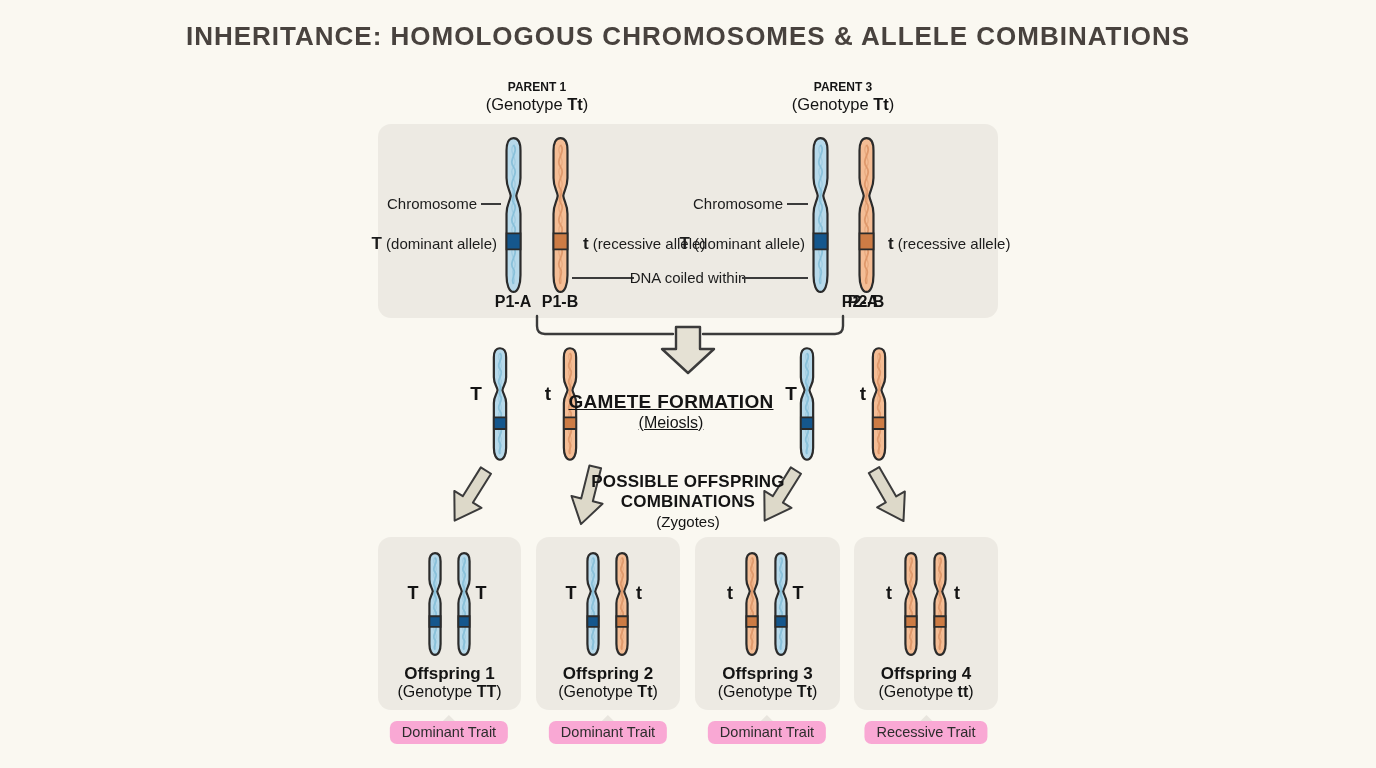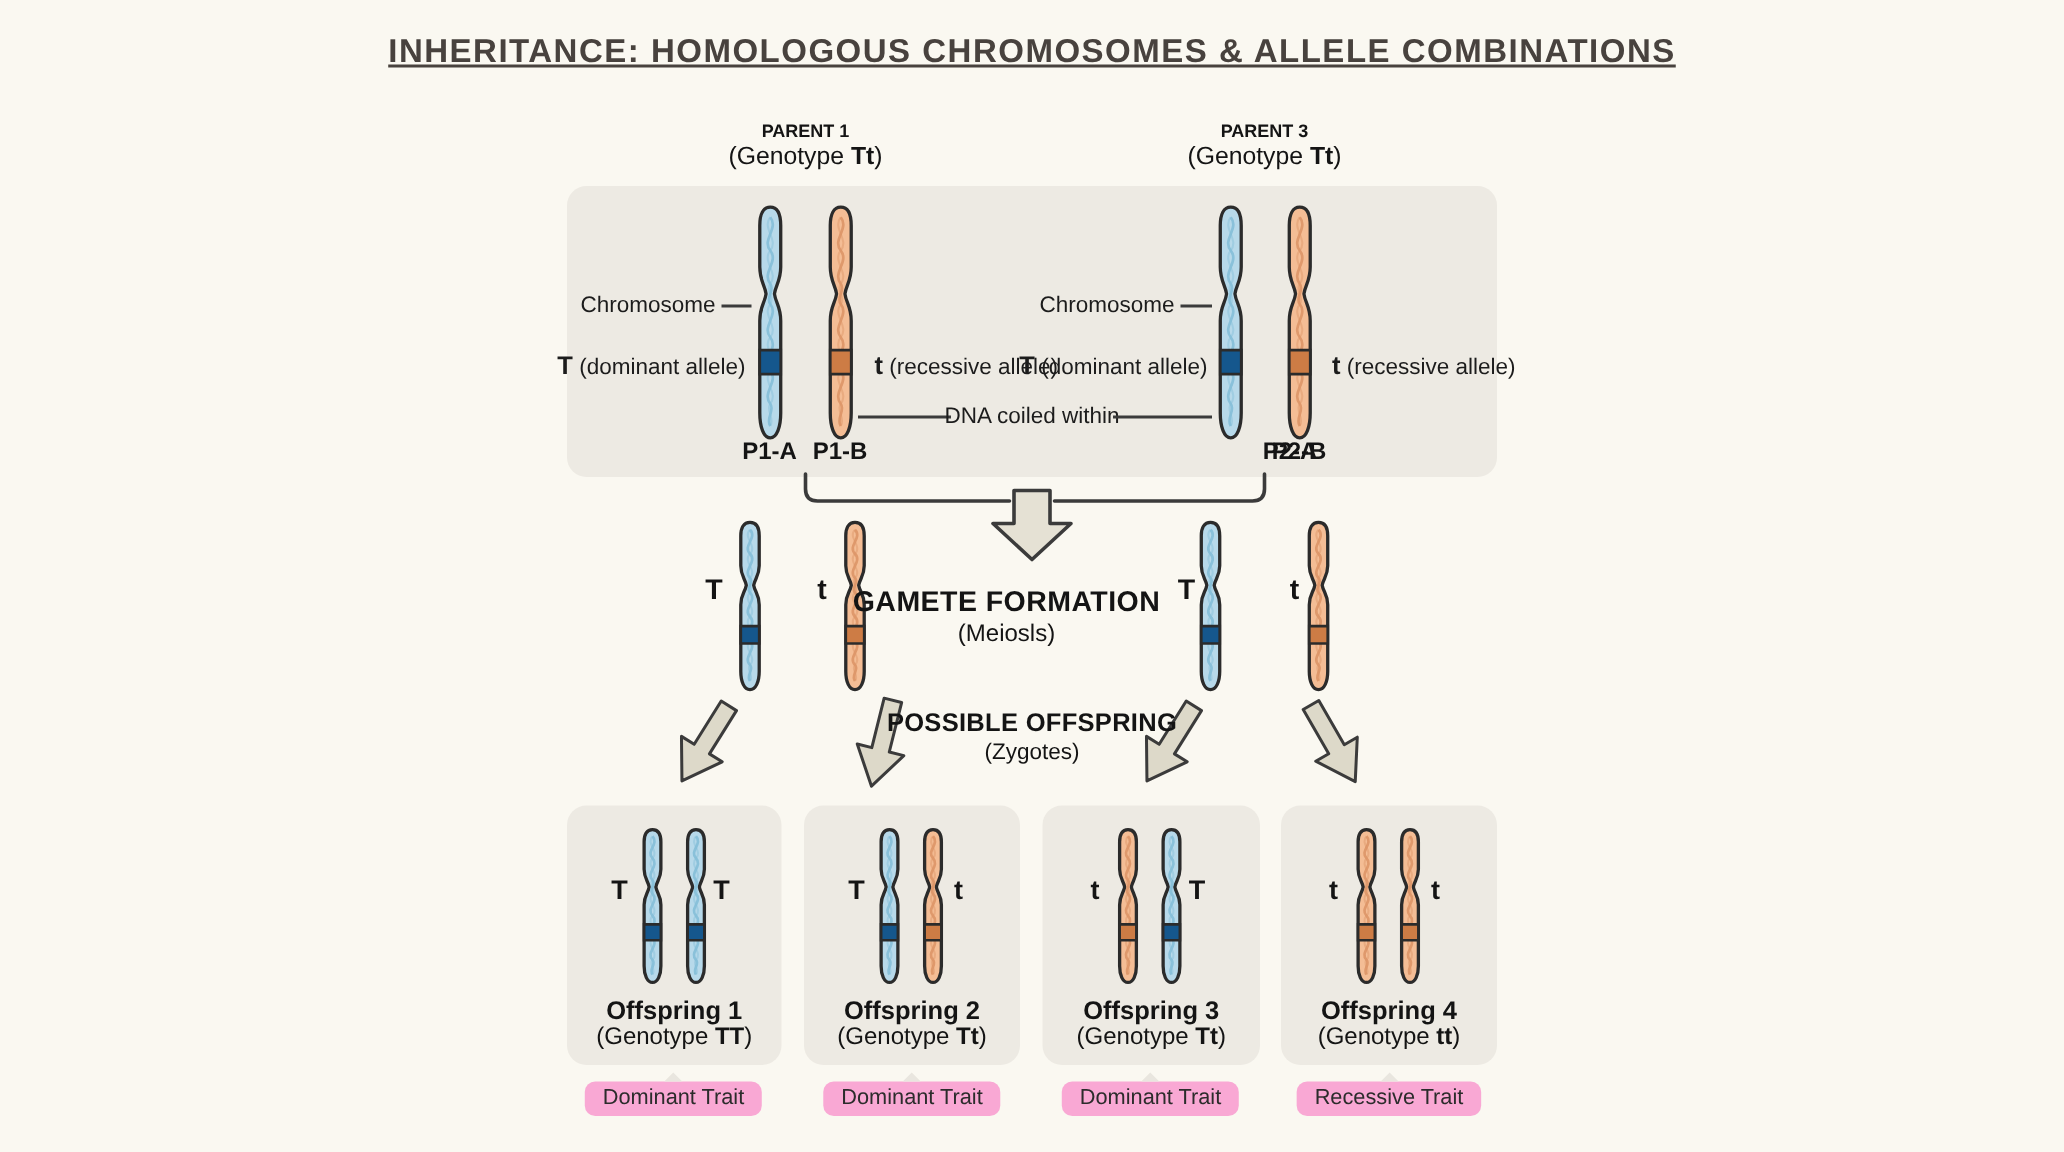--- a/index.html
+++ b/index.html
@@ -2,21 +2,21 @@
 <html><head>
 <meta charset="utf-8">
 <style>
   * { margin:0; padding:0; box-sizing:border-box; }
   html,body { width:1376px; height:768px; overflow:hidden; }
   body { font-family:"Liberation Sans", sans-serif; }
   .canvas { position:relative; width:1376px; height:768px; background:#faf8f1; }
   .abs { position:absolute; }
 
   .title { position:absolute; top:21px; left:0; width:1376px; text-align:center;
-           font-size:22px; font-weight:bold; letter-spacing:1px; color:#48423e;text-decoration:underline; }
+           font-size:26px; font-weight:bold; letter-spacing:1px; color:#48423e; }
 
   .phead { position:absolute; top:80px; width:200px; text-align:center; color:#141414; }
   .pname { font-size:12px; font-weight:bold; }
   .pgeno { font-size:16.5px; margin-top:1px; }
 
   .panel { position:absolute; left:378px; top:124px; width:620px; height:194px;
            background:#edeae3; border-radius:13px; }
 
   .box { position:absolute; top:537px; height:173px; background:#edeae3; border-radius:13px; }
 
@@ -27,21 +27,21 @@
   .ann { position:absolute; font-size:15px; color:#1c1c1c; white-space:nowrap; }
   .ann b { font-size:17px; }
   .hline { position:absolute; height:2px; background:#3b3b3b; }
 
   .idlab { position:absolute; top:293px; width:80px; text-align:center;
            font-size:16px; font-weight:bold; color:#141414; }
 
   .gam-letter { position:absolute; width:24px; text-align:center;
                 font-size:19px; font-weight:bold; color:#141414; }
 
-  .sec-head { position:absolute; left:563px; width:216px; text-align:center; color:#141414; }
+  .sec-head { position:absolute; left:563px; width:216px; text-align:center; color:#141414;text-decoration:underline; }
   .sec-head .l1 { font-size:19px; font-weight:bold; letter-spacing:.3px; }
   .sec-head .l2 { font-size:16px; margin-top:1px; }
 
   .off-head { position:absolute; left:563px; width:250px; text-align:center; color:#141414; }
   .off-head .l1, .off-head .l2 { font-size:17px; font-weight:bold; letter-spacing:.2px; }
   .off-head .l3 { font-size:15px; margin-top:1px; }
 
   .off-letter { position:absolute; width:22px; text-align:center; top:46px;
                 font-size:18px; font-weight:bold; color:#141414; }
   .off-name { position:absolute; top:127px; left:0; width:100%; text-align:center;
@@ -160,20 +160,21 @@
   </svg>
   <svg class="arrow-diag" style="left:762px;top:464px;transform:rotate(32deg);" viewBox="0 0 36 64">
     <polygon points="12,2 24,2 24,36 34,36 18,61 2,36 12,36" fill="#ddd9c9" stroke="#3b3b3b" stroke-width="2" stroke-linejoin="round"></polygon>
   </svg>
   <svg class="arrow-diag" style="left:871px;top:464px;transform:rotate(-30deg);" viewBox="0 0 36 64">
     <polygon points="12,2 24,2 24,36 34,36 18,61 2,36 12,36" fill="#ddd9c9" stroke="#3b3b3b" stroke-width="2" stroke-linejoin="round"></polygon>
   </svg>
 
   <div class="off-head" style="top:472px;">
     <div class="l1">POSSIBLE OFFSPRING</div>
+    <div class="l2">COMBINATIONS</div>
     <div class="l3">(Zygotes)</div>
   </div>
 
   <div class="box" style="left:378px;width:143px;">
     <svg class="chr blue" style="left:47px;top:14px;" width="20" height="106" viewBox="0 0 34 130" preserveAspectRatio="none">
         <use href="#chr"></use>
       </svg>
     <svg class="chr blue" style="left:76px;top:14px;" width="20" height="106" viewBox="0 0 34 130" preserveAspectRatio="none">
         <use href="#chr"></use>
       </svg>

